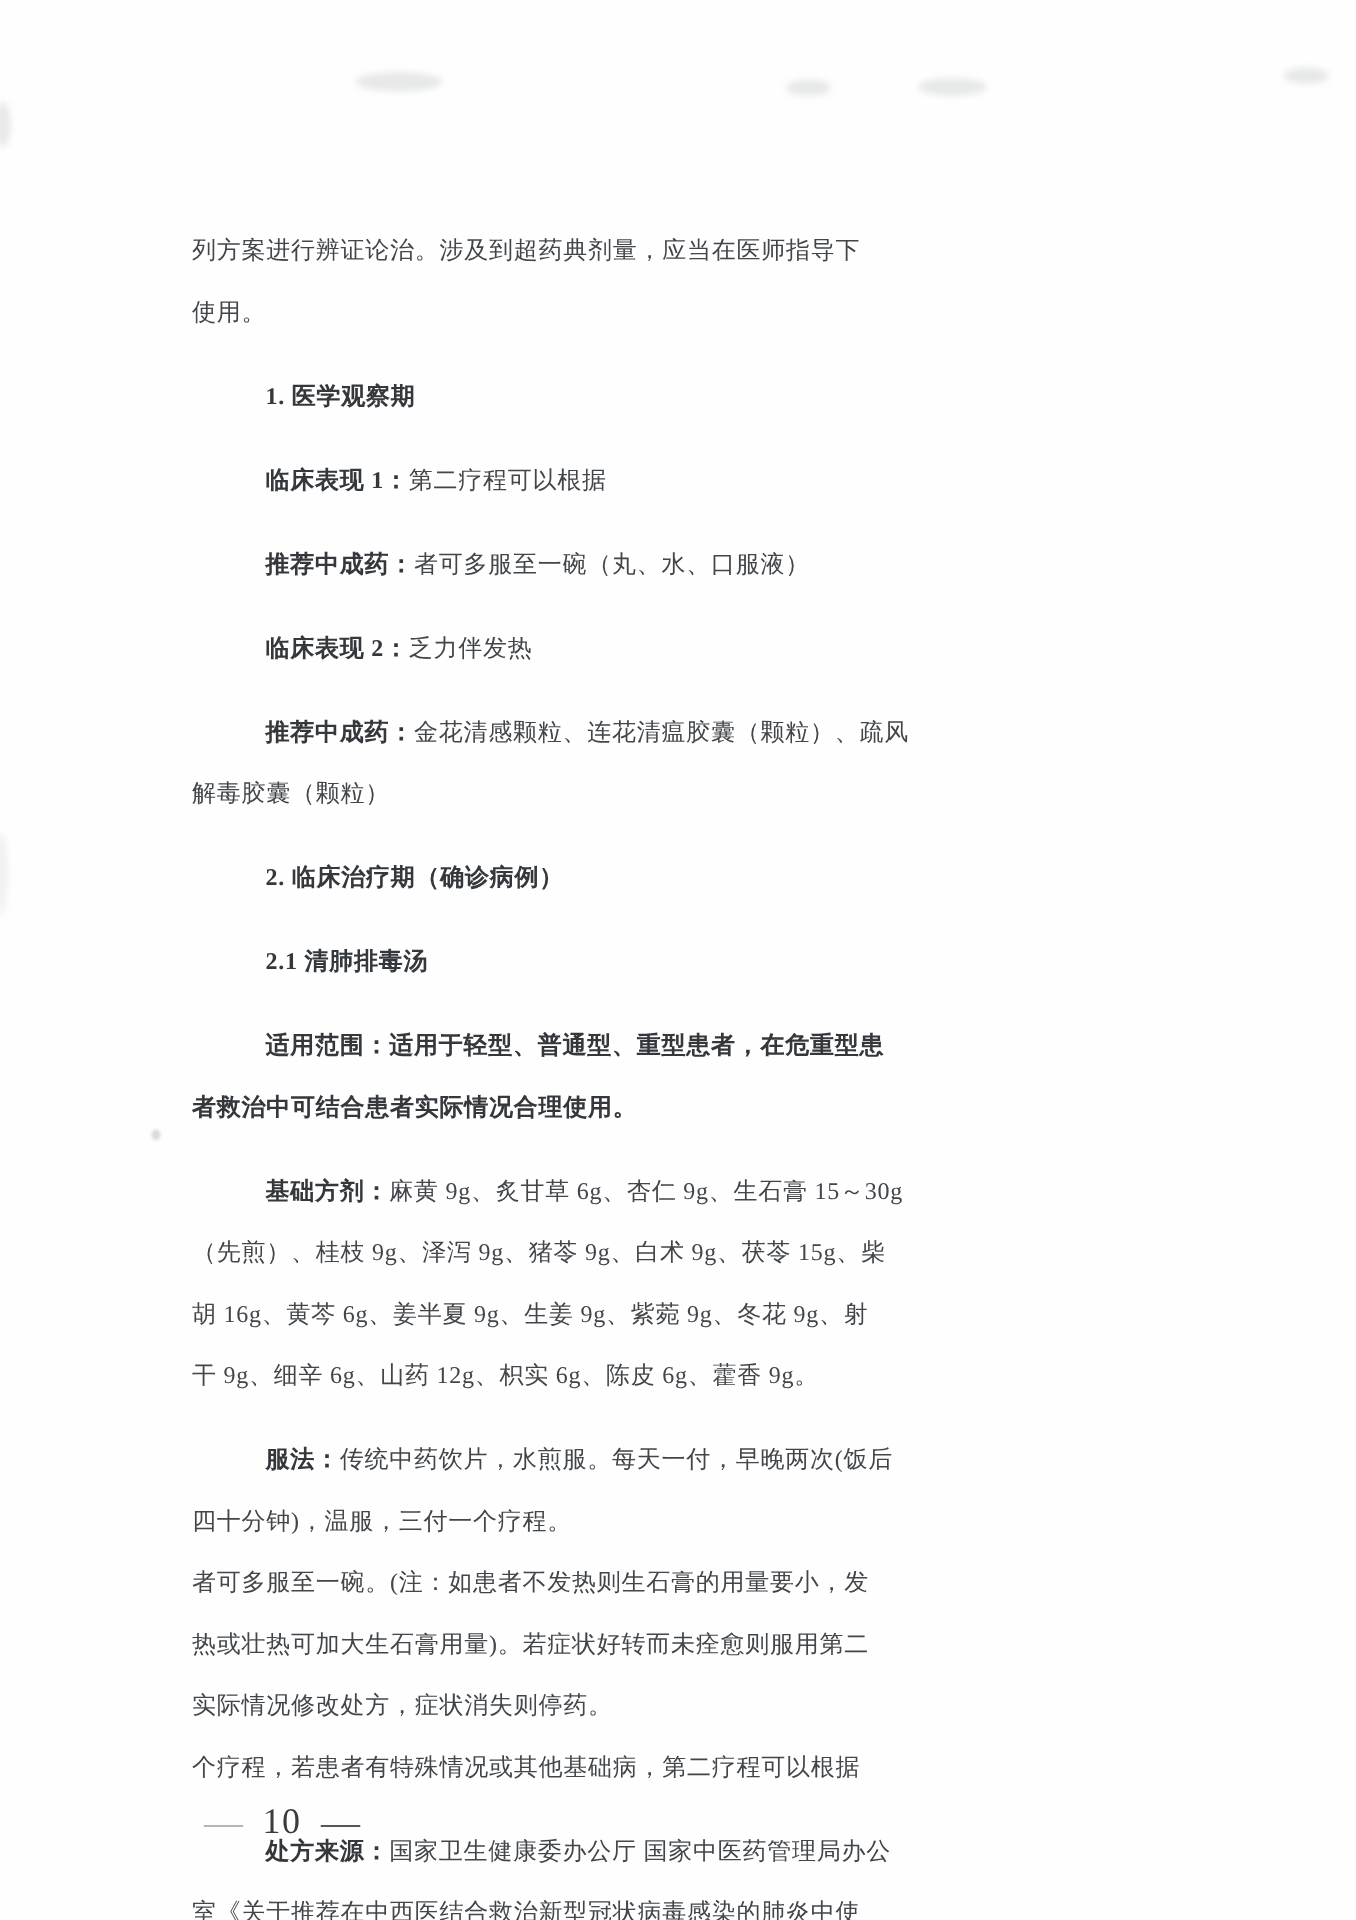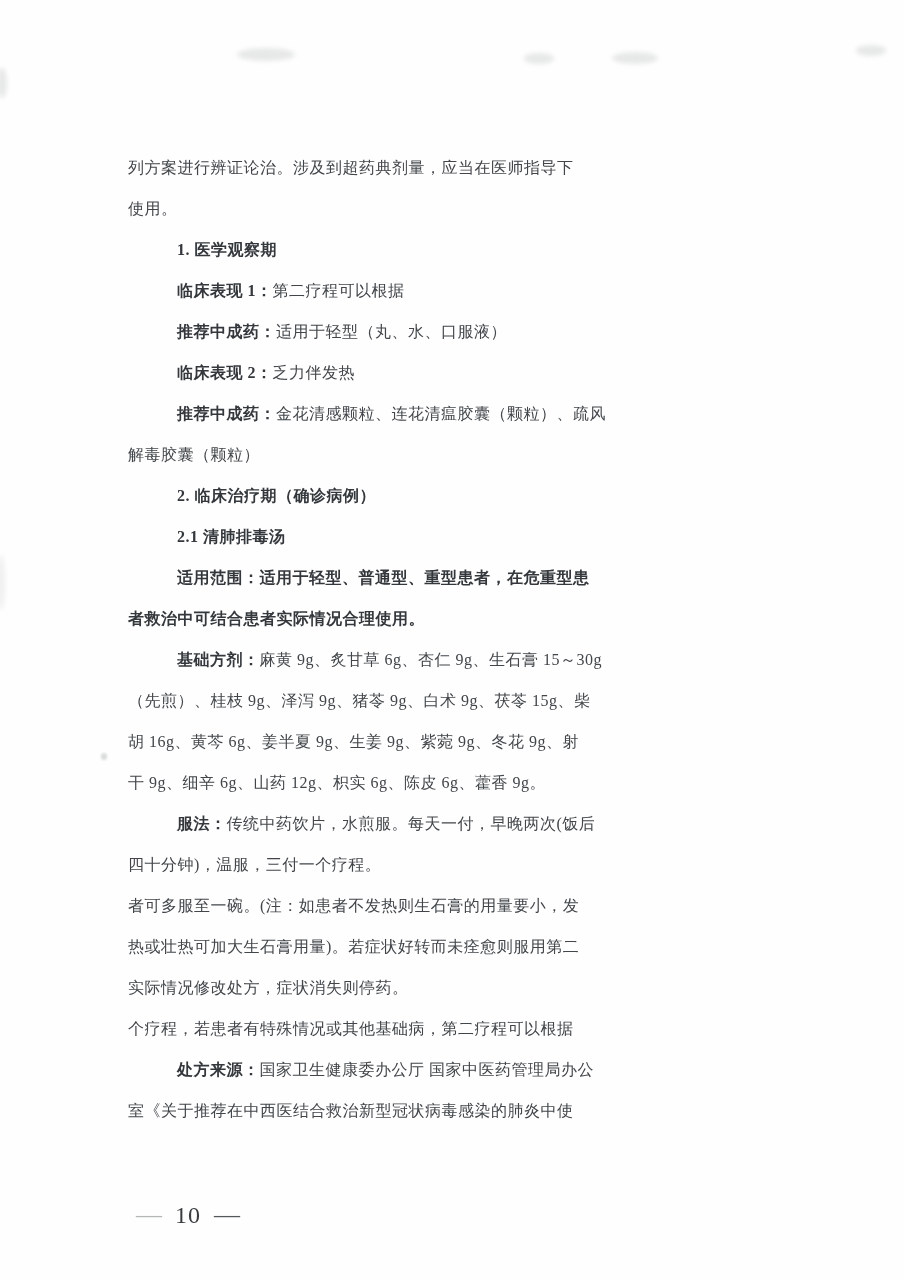--- a/index.html
+++ b/index.html
@@ -20,21 +20,21 @@
     width: 668px;
   }
   .line {
     height: 41px;
     line-height: 41px;
     font-size: 16px;
     letter-spacing: 0.5px;
     color: #42464a;
     white-space: nowrap;
   }
-  .line.indent { text-indent: 49px; }
+  .line.indent { text-indent: 49px; margin-top: 15px; }
   .seg.b {
     font-weight: 700;
     color: #34383c;
   }
   .footer {
     position: absolute;
     left: 136px; top: 1198px;
     height: 34px;
     display: flex;
     align-items: center;
@@ -72,21 +72,21 @@
   <div class="artifact a4"></div>
   <div class="artifact a5"></div>
   <div class="artifact a6"></div>
   <div class="artifact a7"></div>
 
   <div class="content">
       <div class="line"><span class="seg">列方案进行辨证论治。涉及到超药典剂量，应当在医师指导下</span></div>
       <div class="line"><span class="seg">使用。</span></div>
       <div class="line indent"><span class="seg b">1. 医学观察期</span></div>
       <div class="line indent"><span class="seg b">临床表现 1：</span><span class="seg">第二疗程可以根据</span></div>
-      <div class="line indent"><span class="seg b">推荐中成药：</span><span class="seg">适用于轻型（丸、水、口服液）</span></div>
+      <div class="line indent"><span class="seg b">推荐中成药：</span><span class="seg">者可多服至一碗（丸、水、口服液）</span></div>
       <div class="line indent"><span class="seg b">临床表现 2：</span><span class="seg">乏力伴发热</span></div>
       <div class="line indent"><span class="seg b">推荐中成药：</span><span class="seg">金花清感颗粒、连花清瘟胶囊（颗粒）、疏风</span></div>
       <div class="line"><span class="seg">解毒胶囊（颗粒）</span></div>
       <div class="line indent"><span class="seg b">2. 临床治疗期（确诊病例）</span></div>
       <div class="line indent"><span class="seg b">2.1 清肺排毒汤</span></div>
       <div class="line indent"><span class="seg b">适用范围：适用于轻型、普通型、重型患者，在危重型患</span></div>
       <div class="line"><span class="seg b">者救治中可结合患者实际情况合理使用。</span></div>
       <div class="line indent"><span class="seg b">基础方剂：</span><span class="seg">麻黄 9g、炙甘草 6g、杏仁 9g、生石膏 15～30g</span></div>
       <div class="line"><span class="seg">（先煎）、桂枝 9g、泽泻 9g、猪苓 9g、白术 9g、茯苓 15g、柴</span></div>
       <div class="line"><span class="seg">胡 16g、黄芩 6g、姜半夏 9g、生姜 9g、紫菀 9g、冬花 9g、射</span></div>

